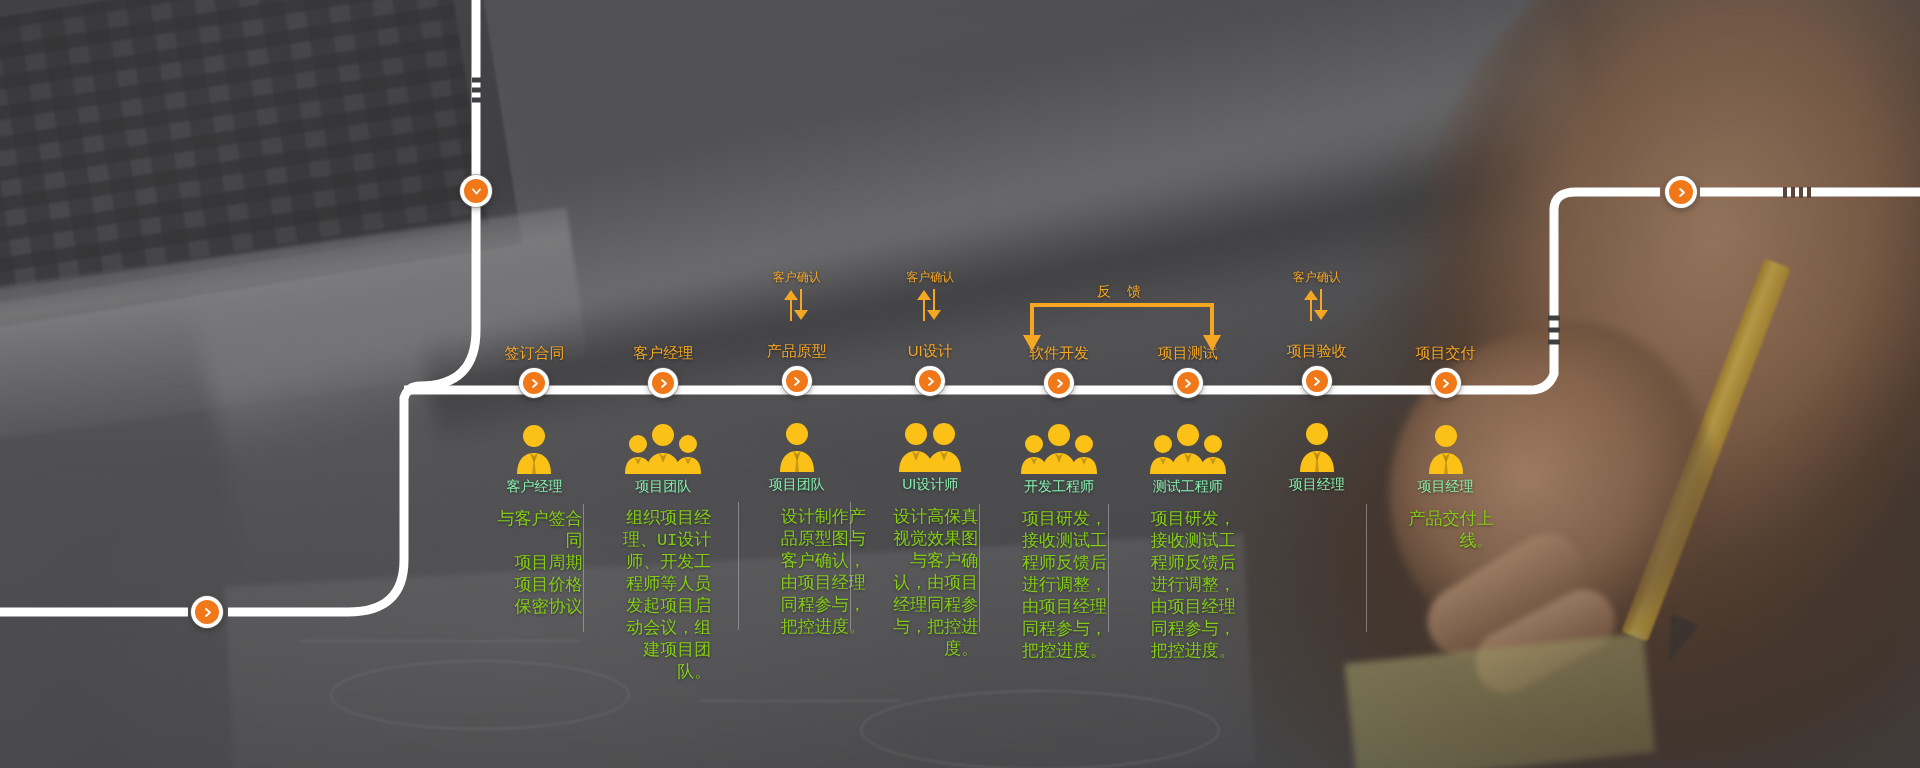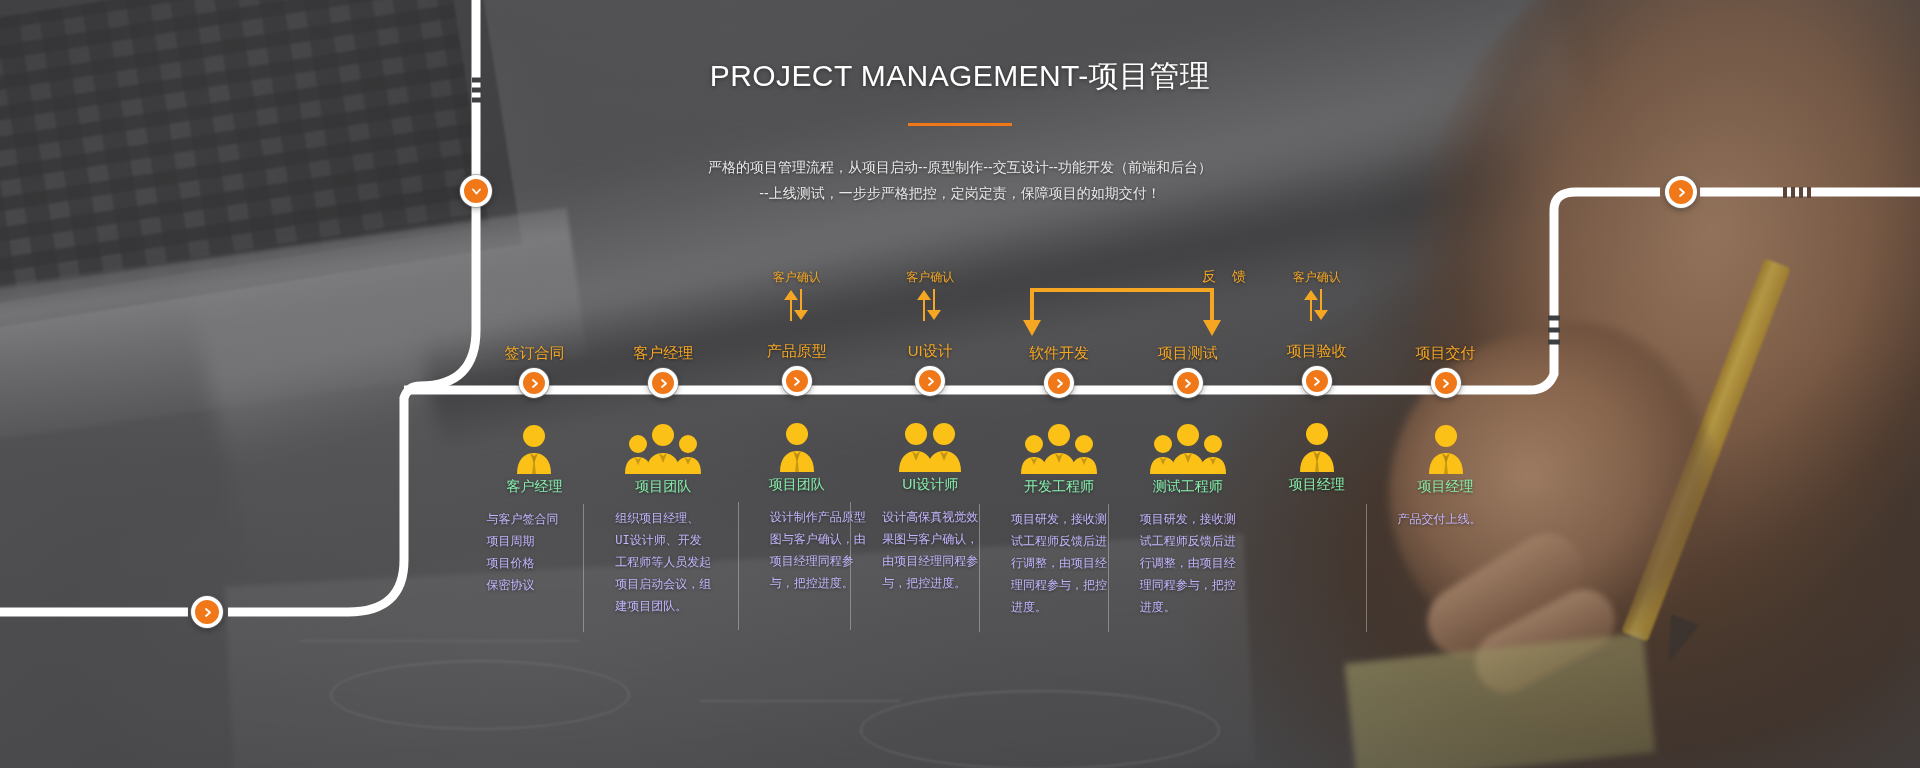--- a/index.html
+++ b/index.html
@@ -267,43 +267,43 @@
     font-size: 14px;
     color: #86efac;
     text-shadow: 0 1px 3px rgba(0,0,0,.55);
     height: 24px;
     line-height: 24px;
   }
 
   .desc {
     margin: 10px auto 0;
     width: 96px;
-    font-size: 12px;
+    font-size: 17px;
     line-height: 22px;
-    color: #c4b5fd;
+    color: #84cc16;
     text-shadow: 0 1px 3px rgba(0,0,0,.5);
-    text-align: left;
+    text-align: right;
     position: relative;
     min-height: 132px;
   }
   .step:not(:first-child) .desc::before {
     content: "";
     position: absolute;
     left: -32px; top: -4px;
     width: 1px; height: 128px;
     background: rgba(205,205,207,.45);
   }
 
   
   .feedback {
     position: absolute;
-    left: 522px; top: 0px;
+    left: 522px; top: 15px;
     width: 260px;
     z-index: 6;
-    text-align: right;
+    text-align: center;
     pointer-events: none;
   }
   .feedback .fb-label {
     font-size: 14px;
     color: #f5a623;
     letter-spacing: 6px;
     text-shadow: 0 1px 3px rgba(0,0,0,.5);
   }
 </style>
 </head>
@@ -378,28 +378,20 @@
       <path d="M5 3 L9 6.5 L5 10" fill="none" stroke="#fff" stroke-width="1.8" stroke-linecap="round" stroke-linejoin="round"></path>
     </svg>
   </div>
 
   <div class="node" style="position:absolute;left:1681px;top:192px;transform:translate(-50%,-50%);width:32px;height:32px;">
     <svg width="13" height="13" viewBox="0 0 13 13">
       <path d="M5 3 L9 6.5 L5 10" fill="none" stroke="#fff" stroke-width="1.8" stroke-linecap="round" stroke-linejoin="round"></path>
     </svg>
   </div>
 
-  <div class="header">
-    <div class="title">PROJECT MANAGEMENT-项目管理</div>
-    <div class="rule"></div>
-    <div class="subtitle">
-      <div>严格的项目管理流程，从项目启动--原型制作--交互设计--功能开发（前端和后台）</div>
-      <div>--上线测试，一步步严格把控，定岗定责，保障项目的如期交付！</div>
-    </div>
-  </div>
 
   <div class="timeline">
 
     <div class="feedback">
       <div class="fb-label">反 馈</div>
       <svg width="260" height="54" viewBox="0 0 260 54">
         <path d="M40 14 L40 4 L220 4 L220 14" fill="none" stroke="#f5a623" stroke-width="4"></path>
         <path d="M40 14 L40 38" fill="none" stroke="#f5a623" stroke-width="4"></path>
         <path d="M220 14 L220 38" fill="none" stroke="#f5a623" stroke-width="4"></path>
         <path d="M31 34 L40 50 L49 34 Z" fill="#f5a623"></path>

